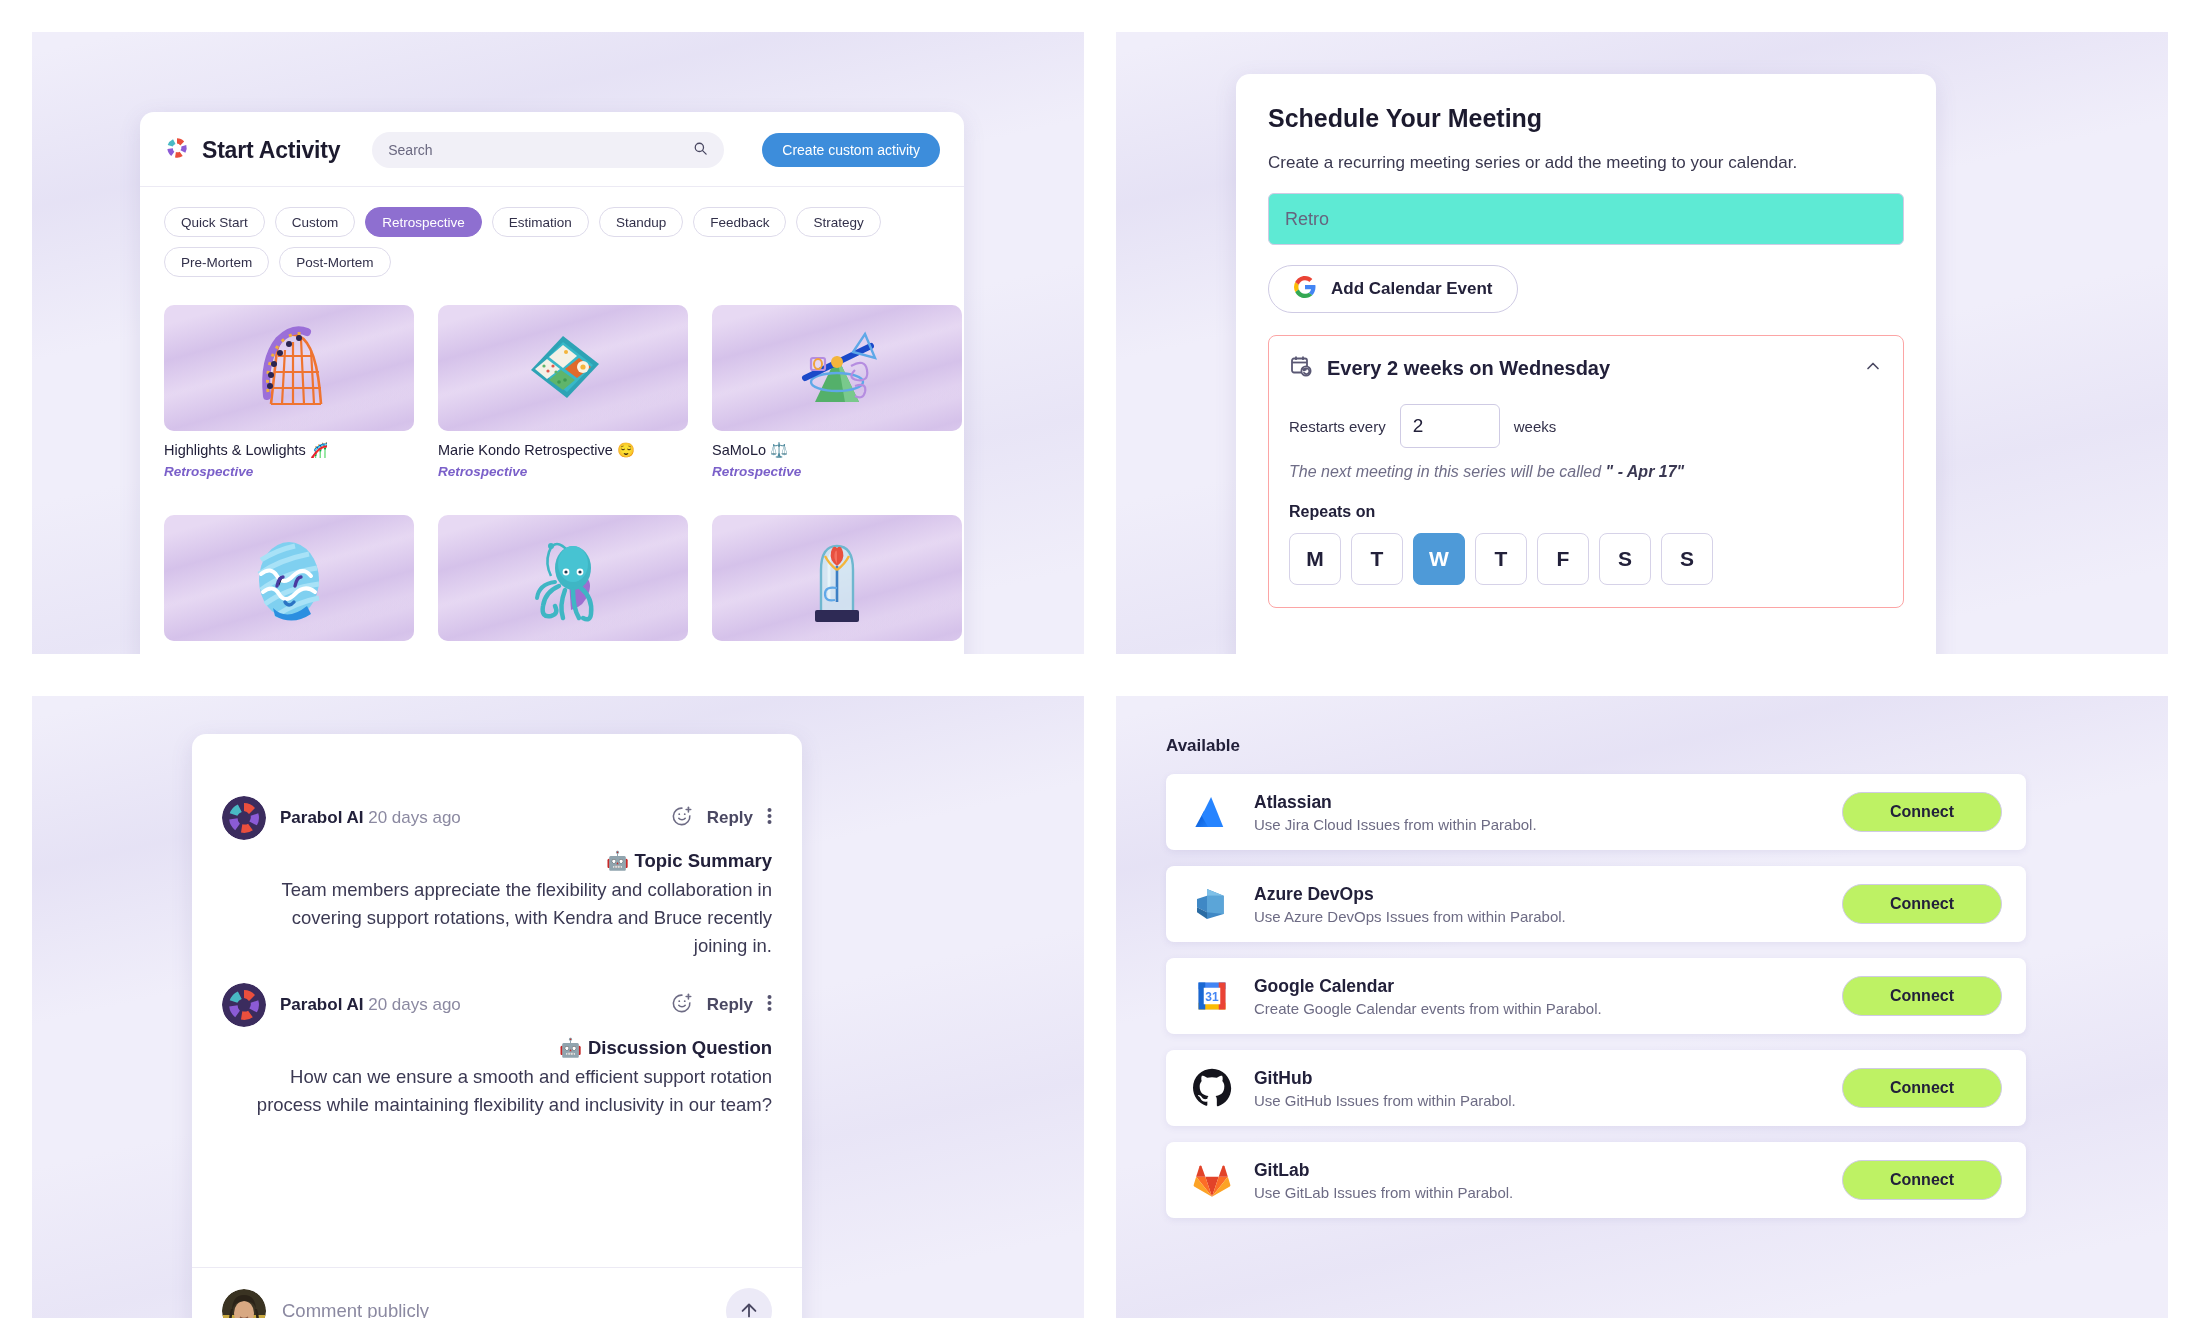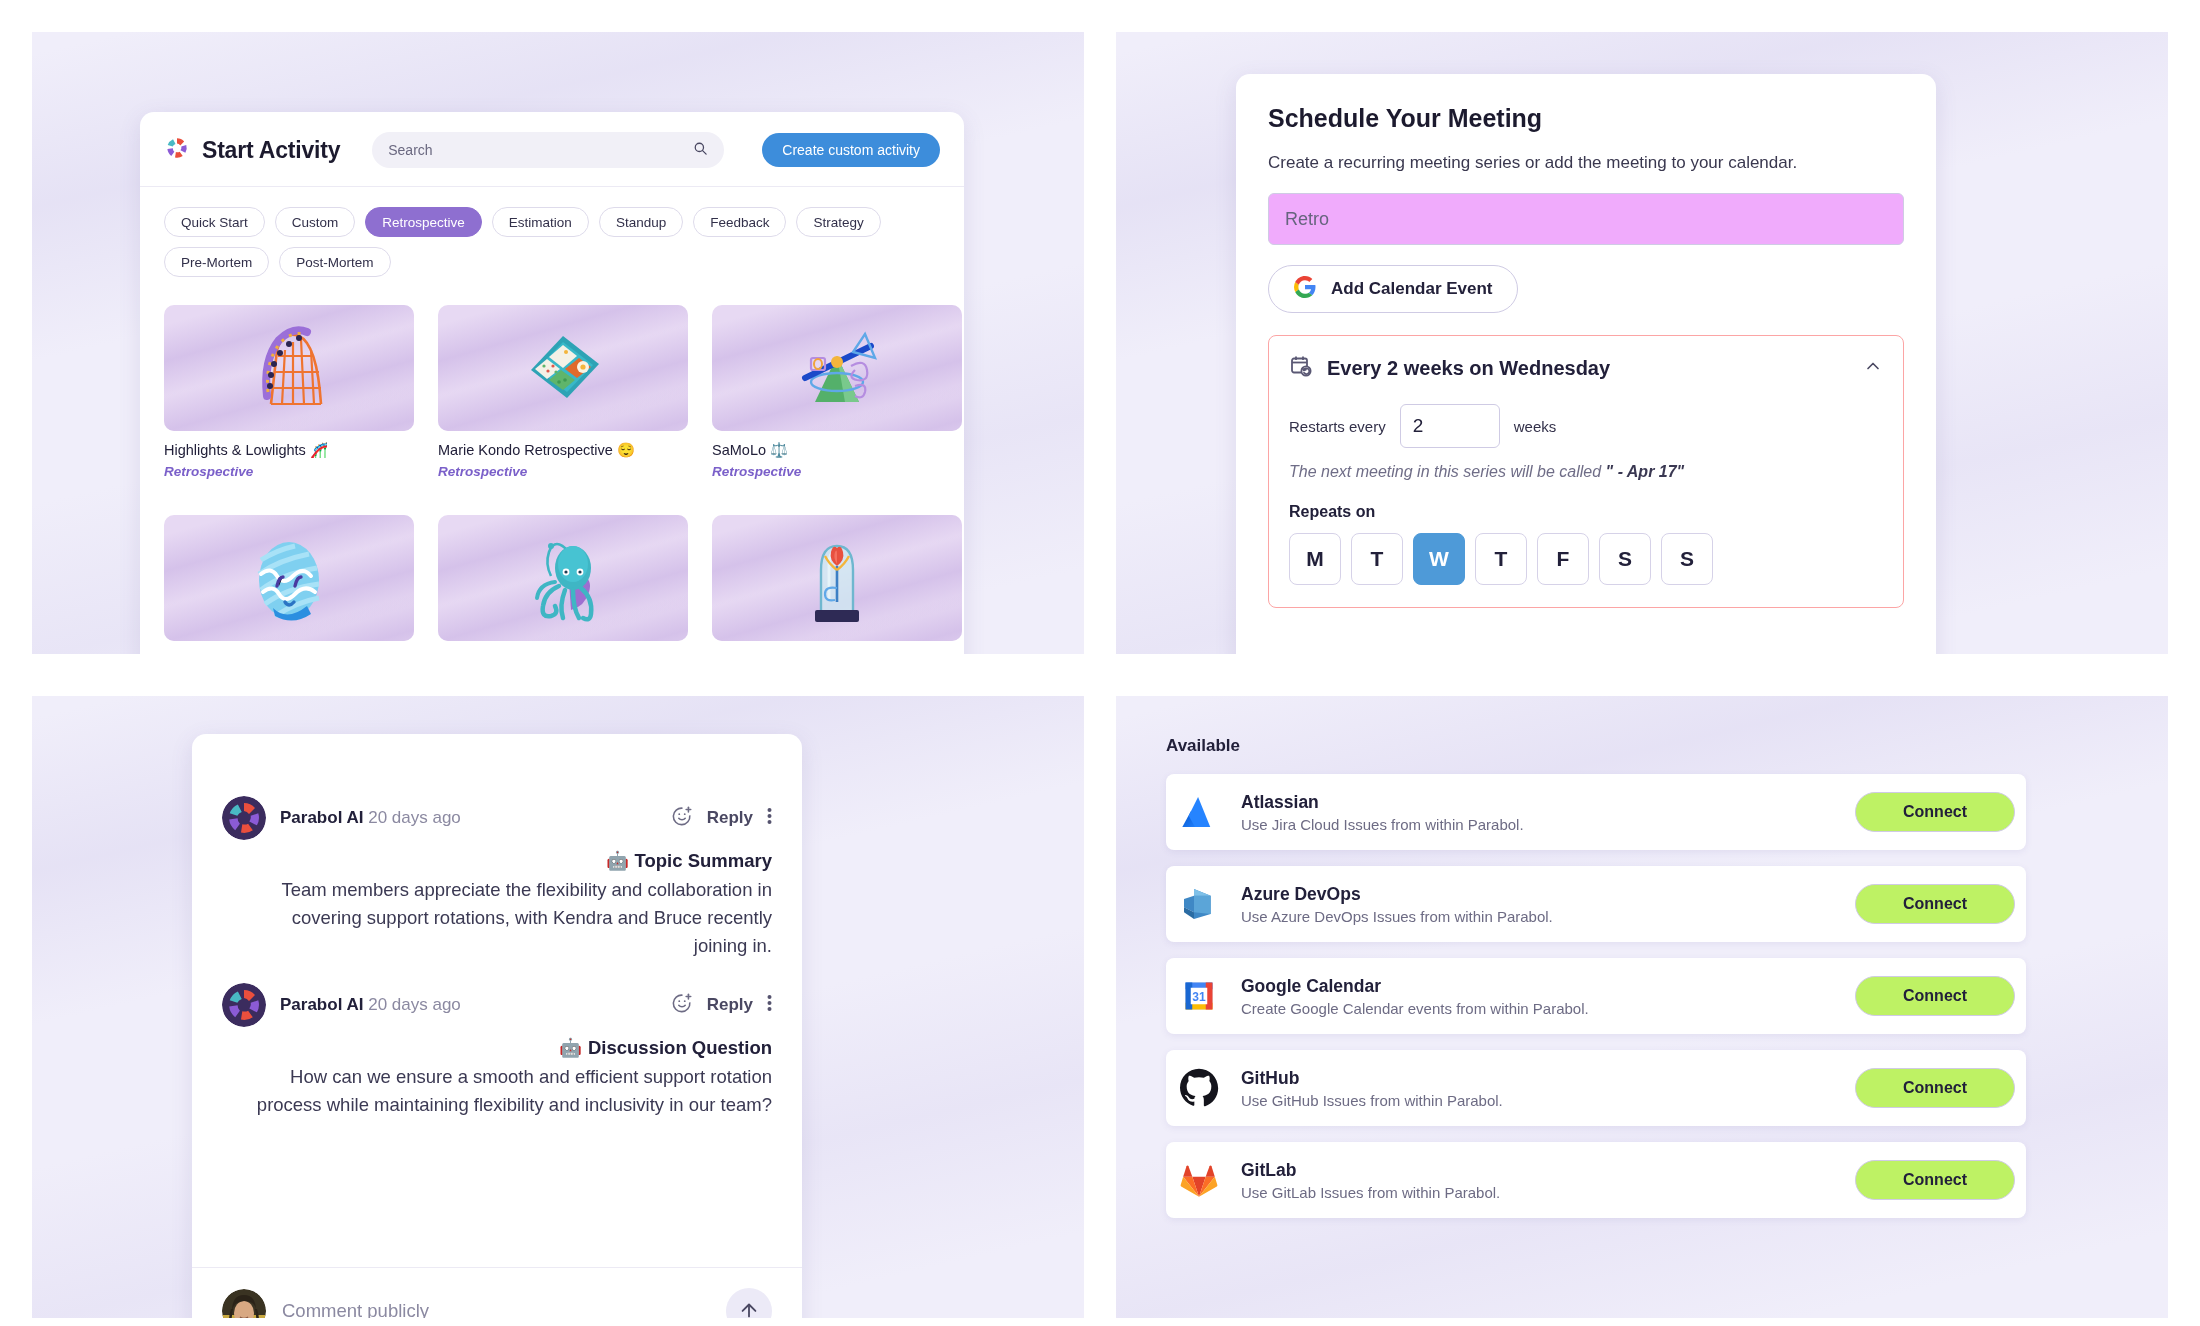--- a/index.html
+++ b/index.html
@@ -112,21 +112,21 @@
     width: 700px; height: 600px;
     background: #fff; border-radius: 14px;
     box-shadow: 0 6px 22px rgba(90,80,150,.13);
     padding: 30px 32px; overflow: hidden; z-index: 2;
   }
   .p2-title { font-size: 25px; font-weight: bold; color: #1c1a2e; }
   .p2-sub { margin-top: 20px; font-size: 17px; color: #3a384f; }
   .p2-input {
     margin-top: 20px; width: 100%; height: 52px;
     border: 1px solid #cfcbe4; border-radius: 6px;
-    background: #f0abfc; padding: 0 16px;
+    background: #5eead4; padding: 0 16px;
     font-size: 18px; color: #66647e; font-family: inherit;
   }
   .gbtn {
     margin-top: 20px; height: 48px; padding: 0 24px;
     display: inline-flex; align-items: center; gap: 14px;
     border: 1px solid #cfcbe4; border-radius: 24px; background: #fff;
     font-size: 17px; font-weight: bold; color: #23213a;
     font-family: inherit; cursor: pointer;
   }
   .recur {
@@ -186,21 +186,21 @@
     display: flex; align-items: center; justify-content: center;
   }
 
   
   .p4-wrap { position: absolute; left: 50px; top: 40px; width: 860px; z-index: 2; }
   .p4-label { font-size: 17px; font-weight: bold; color: #22203a; margin-bottom: 18px; }
   .intg {
     background: #fff; border-radius: 8px;
     box-shadow: 0 2px 7px rgba(90,80,150,.09);
     height: 76px; margin-bottom: 16px;
-    display: flex; align-items: center; padding: 0 11px; gap: 20px;
+    display: flex; align-items: center; padding: 0 24px; gap: 20px;
   }
   .intg-logo { width: 44px; height: 44px; flex: 0 0 44px; display: flex; align-items: center; justify-content: center; }
   .intg-name { font-size: 17.5px; font-weight: bold; color: #22203a; }
   .intg-desc { margin-top: 3px; font-size: 15px; color: #6d6b84; }
   .connect {
     margin-left: auto; height: 40px; width: 160px;
     border: 1px solid #cfcbe4; border-radius: 20px; background: #bef264;
     font-size: 16px; font-weight: bold; color: #22203a;
     font-family: inherit; cursor: pointer;
   }

